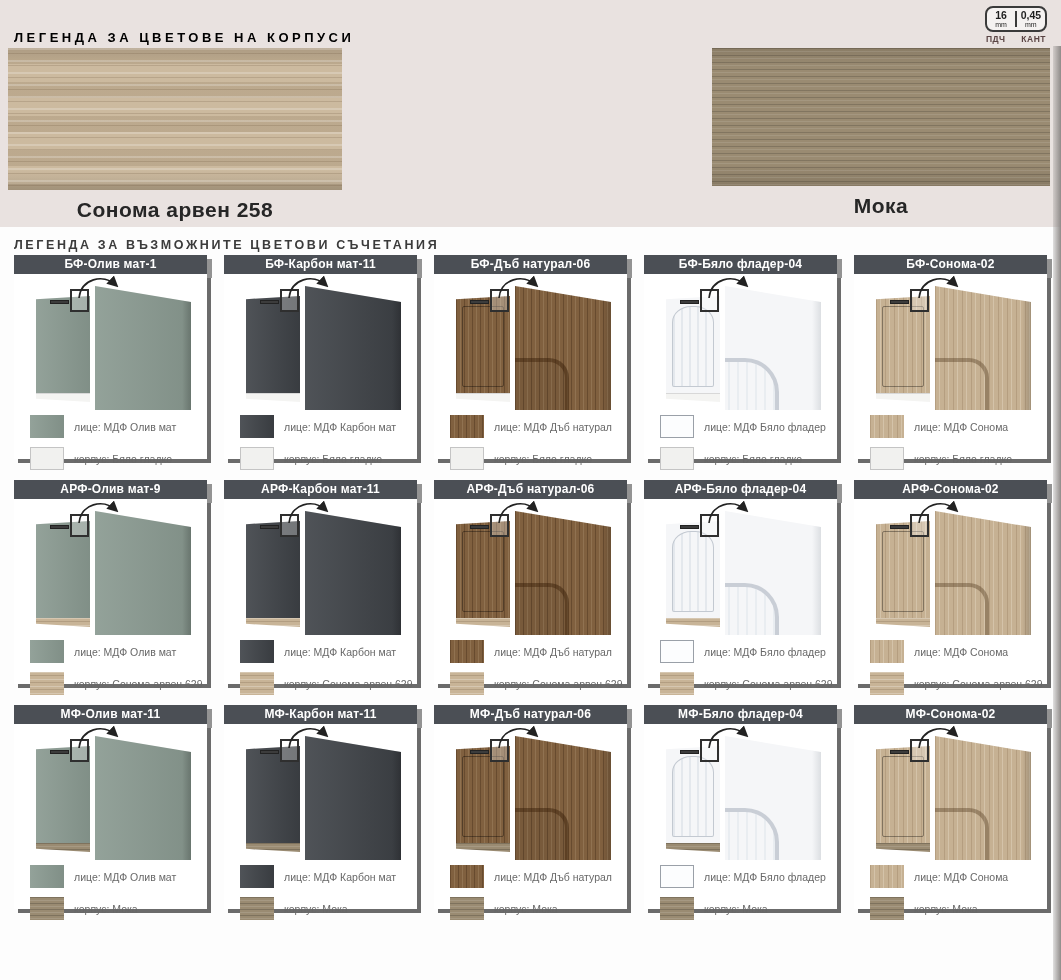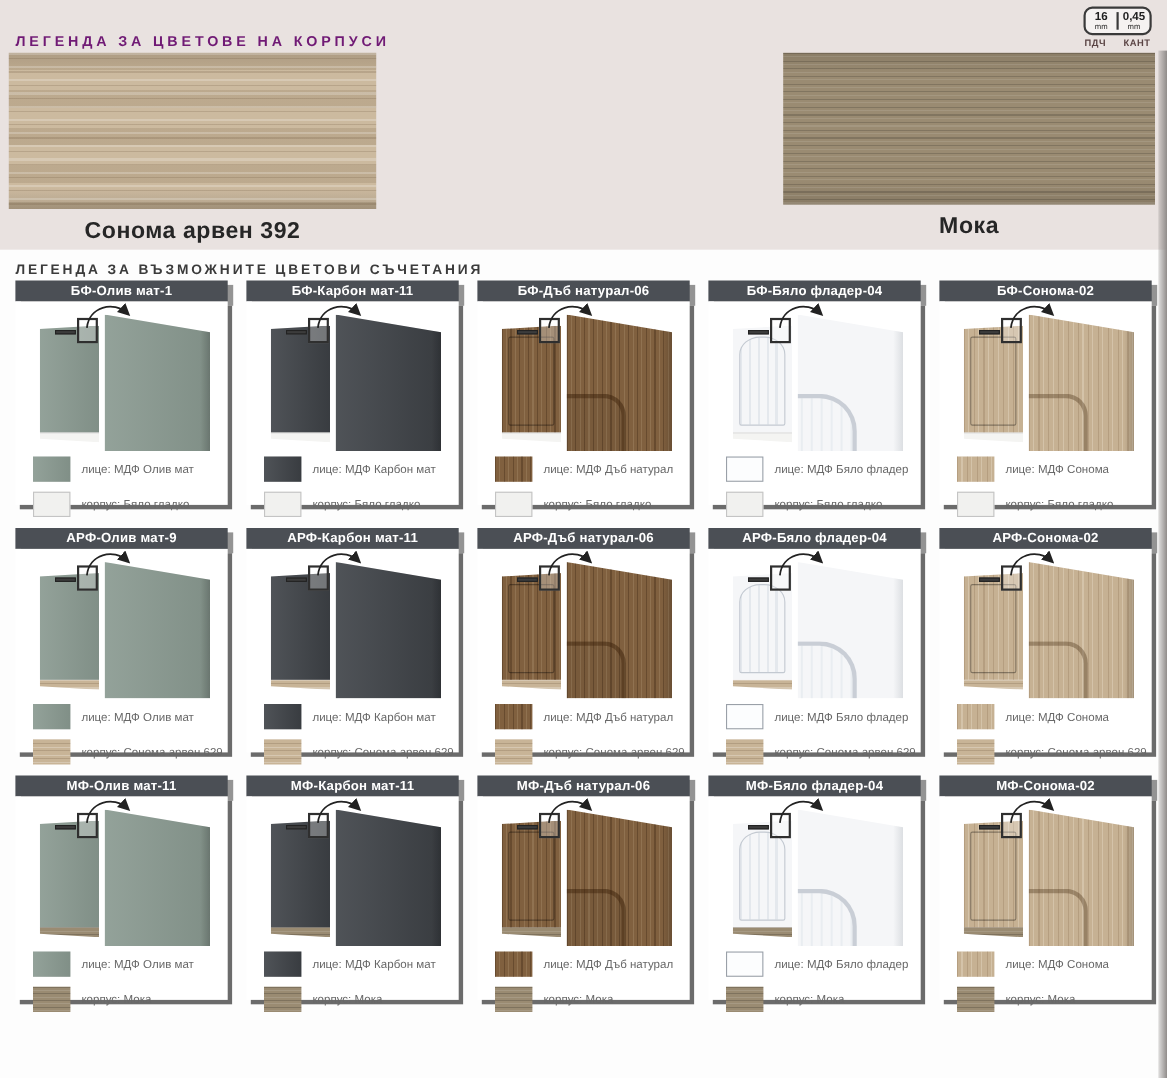--- a/index.html
+++ b/index.html
@@ -1,21 +1,21 @@
 <!DOCTYPE html>
 <html><head>
 <meta charset="utf-8">
 <style>
   * { margin:0; padding:0; box-sizing:border-box; }
   body { background:#d8d8d8; font-family:"Liberation Sans", sans-serif; }
   .page { position:relative; width:1061px; height:980px; background:#fdfdfd; overflow:hidden; }
 
   
   .top-band { position:absolute; left:0; top:0; width:1061px; height:227px; background:#e9e2e0; }
-  .s1-title { position:absolute; left:14px; top:30px; font-size:13px; font-weight:bold; letter-spacing:3.5px; color:#701a75; }
+  .s1-title { position:absolute; left:14px; top:30px; font-size:13px; font-weight:bold; letter-spacing:3.5px; color:#000000; }
   .s2-title { position:absolute; left:14px; top:238px; font-size:12.5px; font-weight:bold; letter-spacing:2.6px; color:#3b3b3b; }
 
   .swatch-item { position:absolute; top:48px; }
   .swatch-item .swatch { width:100%; }
   .swatch-label { text-align:center; margin-top:8px; font-size:21px; font-weight:600; color:#262626; letter-spacing:0.5px; }
   #sw1 { left:8px;  width:334px; }  #sw1 .swatch { height:142px; }
   #sw2 { left:360px; width:337px; top:54px; } #sw2 .swatch { height:131px; background:#ffffff; border:1px solid #cfcfcf; }
   #sw2 .swatch-label { margin-top:13px; }
   #sw3 { left:712px; width:338px; } #sw3 .swatch { height:138px; }
 
@@ -125,21 +125,21 @@
         </div>
       </div>
       <div class="badge-labels">
         <span>ПДЧ</span>
         <span>КАНТ</span>
       </div>
     </div>
 
     <div class="swatch-item" id="sw1">
       <div class="swatch tx-sonoma-h"></div>
-      <div class="swatch-label">Сонома арвен 392</div>
+      <div class="swatch-label">Сонома арвен 258</div>
     </div>
     <div class="swatch-item" id="sw3">
       <div class="swatch tx-mocha"></div>
       <div class="swatch-label">Мока</div>
     </div>
   </div>
 
   <div class="s2-title">ЛЕГЕНДА ЗА ВЪЗМОЖНИТЕ ЦВЕТОВИ СЪЧЕТАНИЯ</div>
 
   <div class="grid" id="cards-grid">

